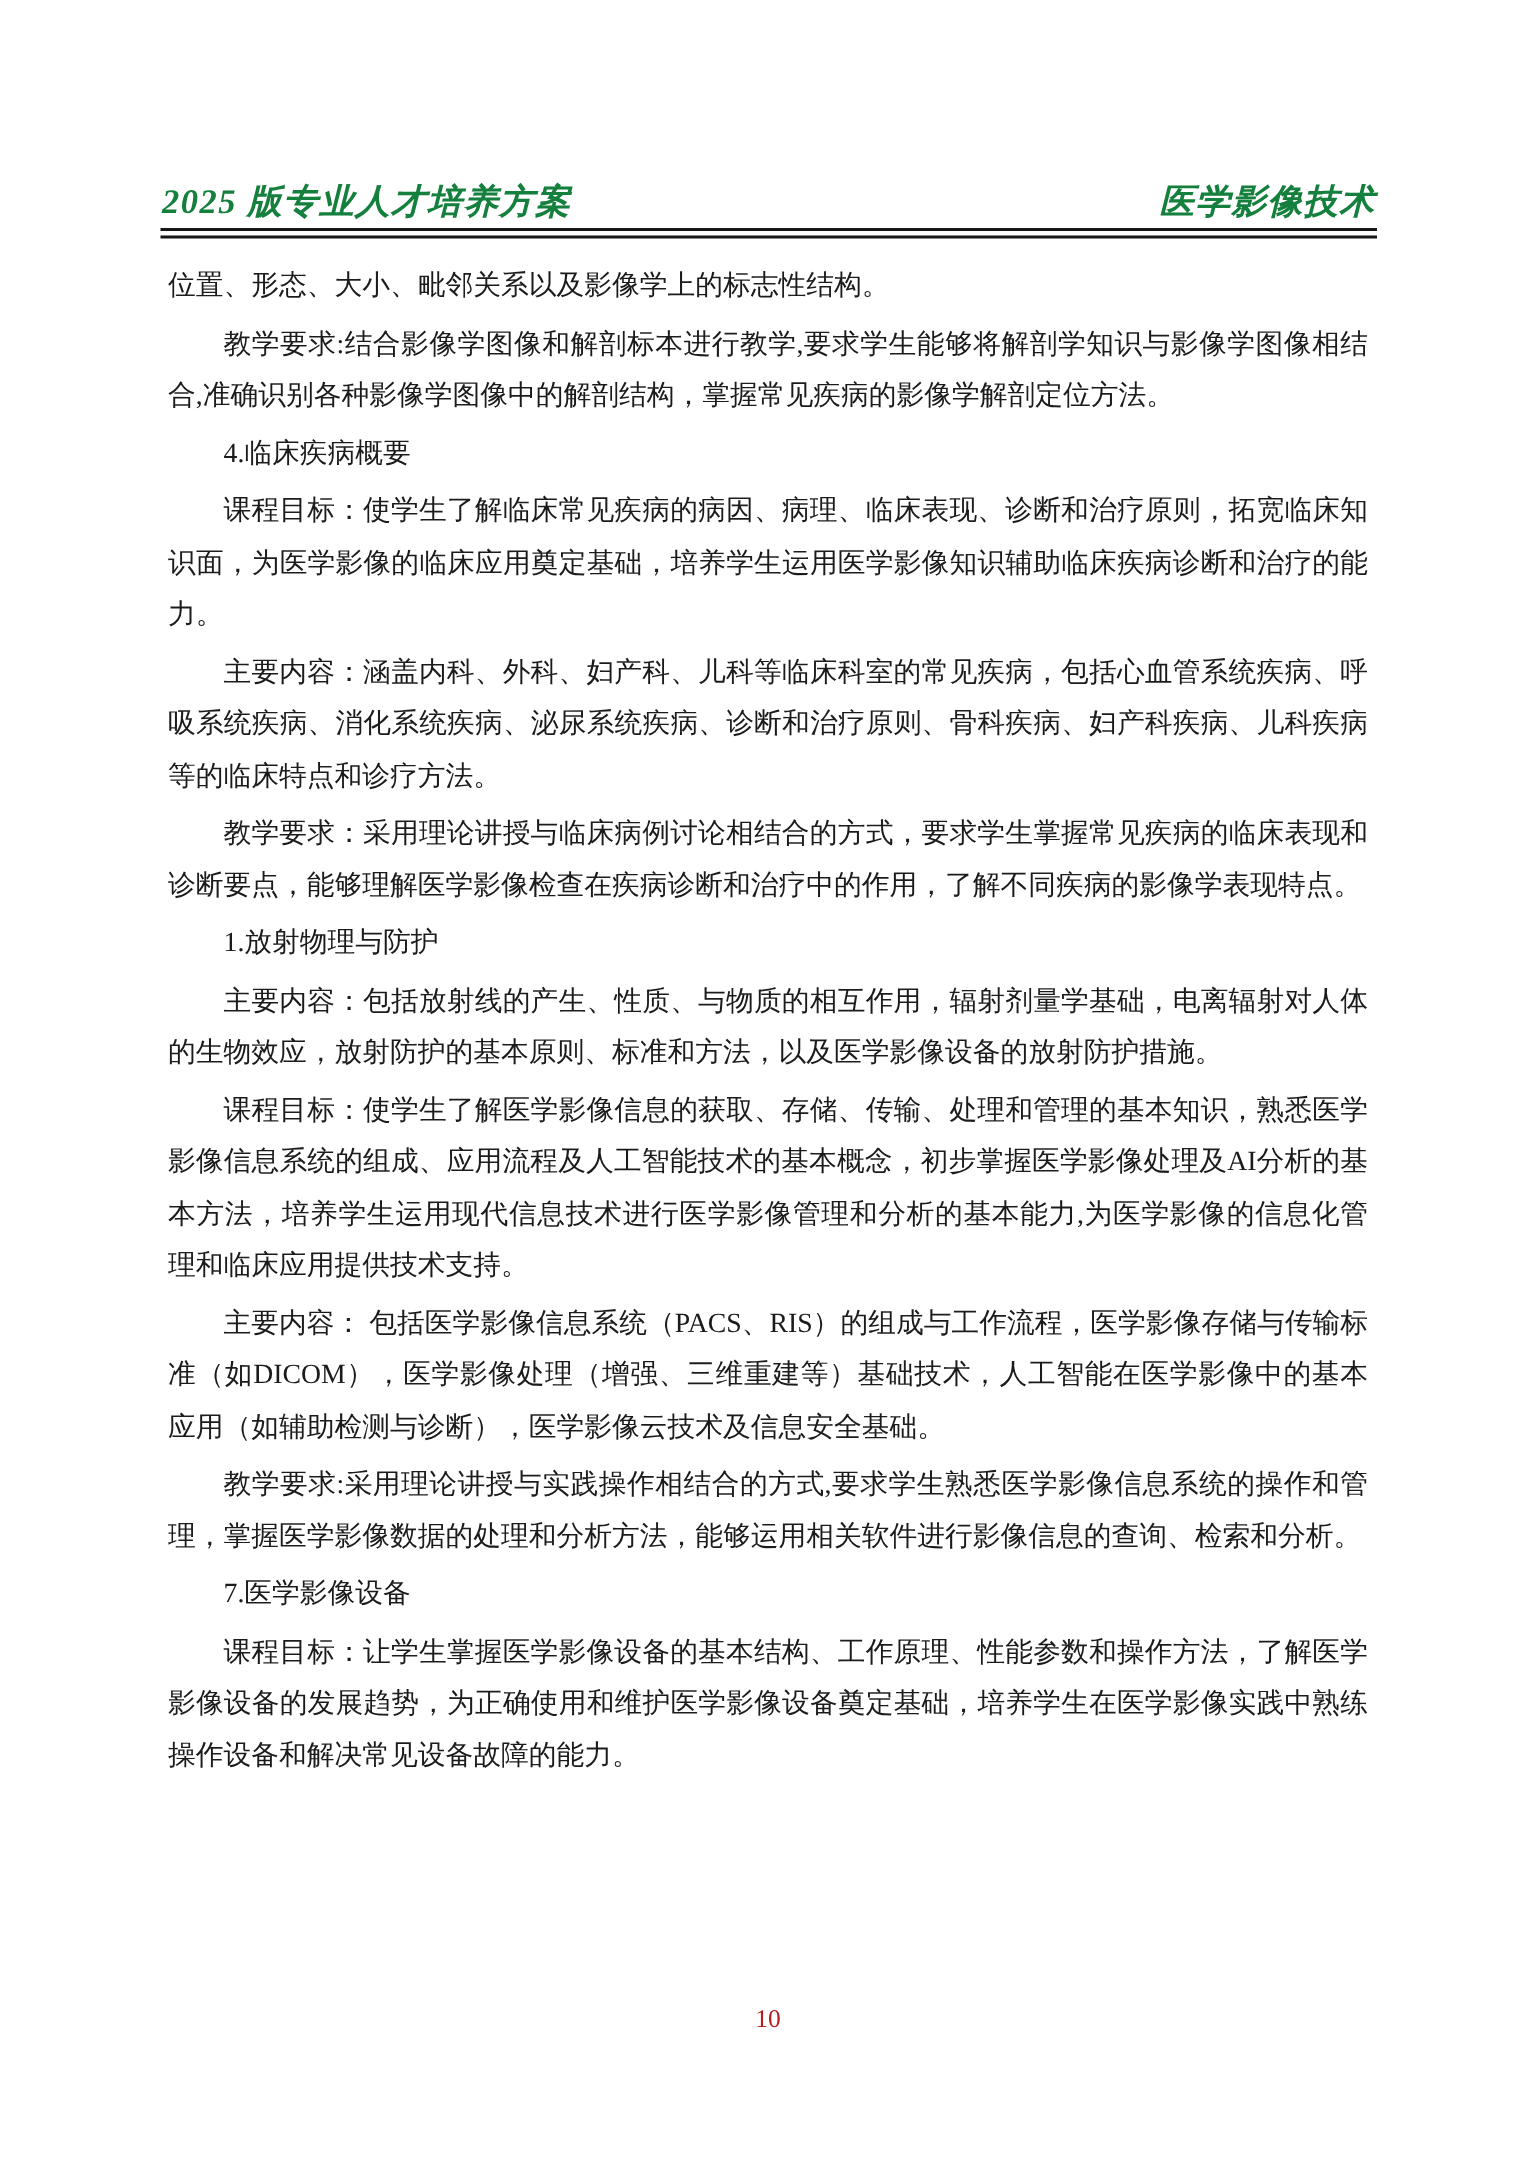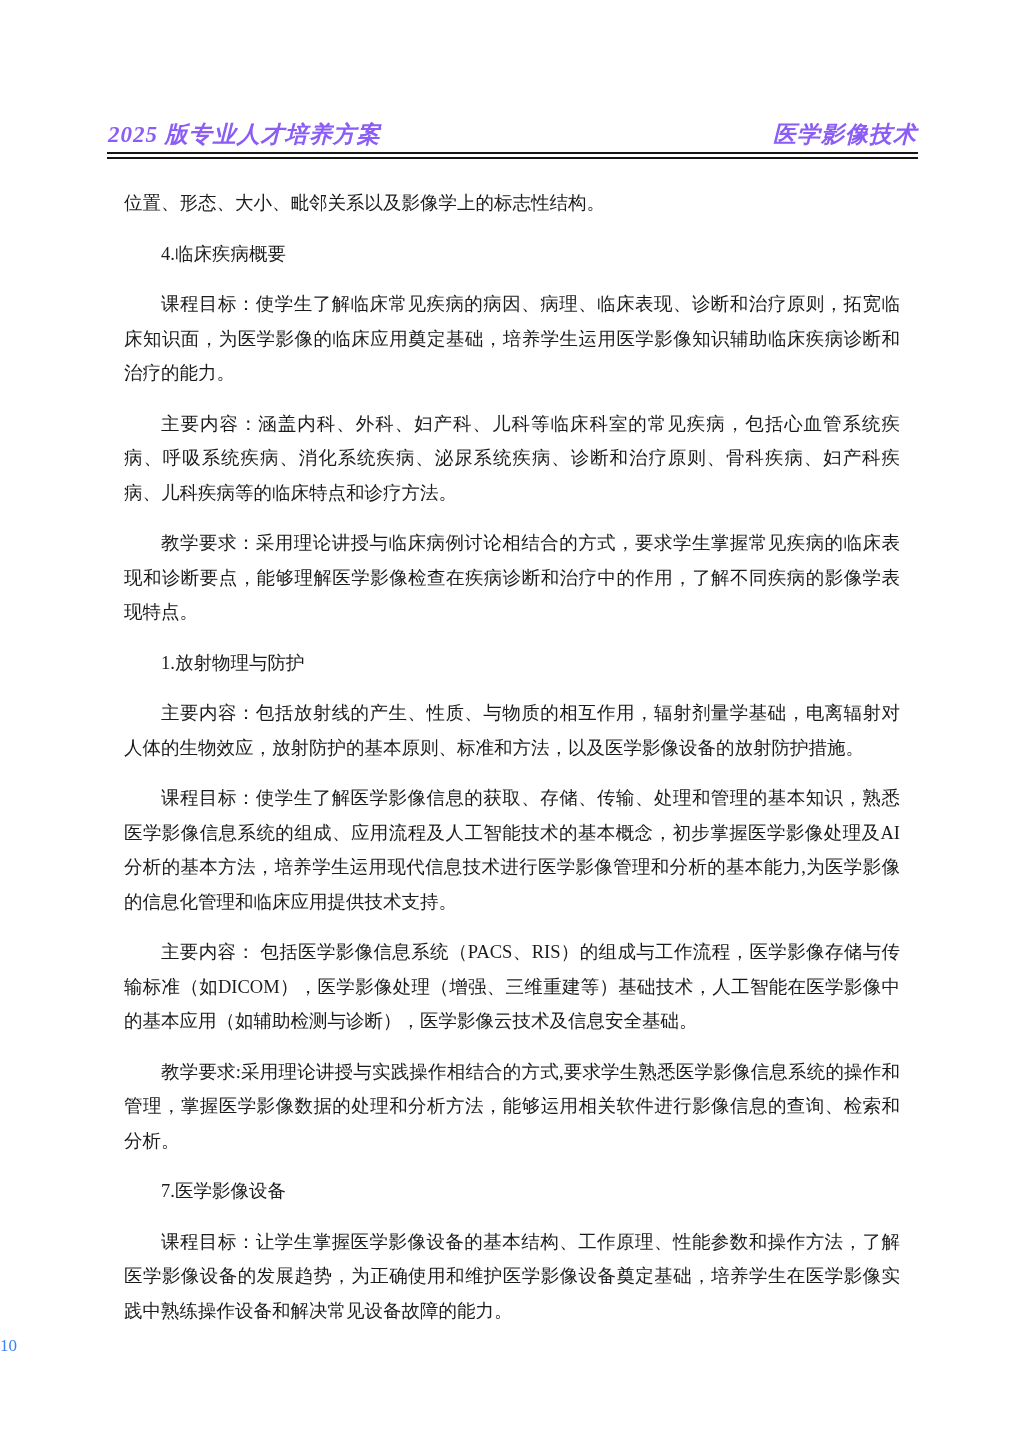--- a/index.html
+++ b/index.html
@@ -22,21 +22,21 @@
     left: 108px;
     right: 107px;
     top: 116px;
     height: 34px;
     display: flex;
     justify-content: space-between;
     align-items: flex-end;
     font-size: 23px;
     font-weight: bold;
     font-style: italic;
-    color: #8b5cf6;
+    color: #15803d;
     letter-spacing: 1px;
     line-height: 1.3;
   }
   .header-rule {
     position: absolute;
     left: 107px;
     right: 106px;
     top: 152px;
     height: 3px;
     border-top: 2px solid #161616;
@@ -47,50 +47,51 @@
     left: 108px;
     right: 108px;
     top: 170px;
     font-size: 18.5px;
     line-height: 34.5px;
     text-align: justify;
     text-justify: inter-ideograph;
     word-break: break-all;
   }
   .para {
-    margin: 16px;
+    margin: 4px;
     padding: 0;
     text-indent: 2em;
   }
   .para.no-indent {
     text-indent: 0;
   }
   .footer {
     position: absolute;
     left: 0;
     right: 0;
     top: 1336px;
-    text-align: left;
+    text-align: center;
     font-size: 17px;
-    color: #3b82f6;
+    color: #b91c1c;
   }
 </style>
 </head>
 <body>
 
 <div class="page">
 
   <div class="header">
     <span>2025 版专业人才培养方案</span>
     <span>医学影像技术</span>
   </div>
   <div class="header-rule"></div>
 
   <div class="doc-body">
     <p class="para no-indent">位置、形态、大小、毗邻关系以及影像学上的标志性结构。</p>
+    <p class="para">教学要求:结合影像学图像和解剖标本进行教学,要求学生能够将解剖学知识与影像学图像相结合,准确识别各种影像学图像中的解剖结构，掌握常见疾病的影像学解剖定位方法。</p>
     <p class="para">4.临床疾病概要</p>
     <p class="para">课程目标：使学生了解临床常见疾病的病因、病理、临床表现、诊断和治疗原则，拓宽临床知识面，为医学影像的临床应用奠定基础，培养学生运用医学影像知识辅助临床疾病诊断和治疗的能力。</p>
     <p class="para">主要内容：涵盖内科、外科、妇产科、儿科等临床科室的常见疾病，包括心血管系统疾病、呼吸系统疾病、消化系统疾病、泌尿系统疾病、诊断和治疗原则、骨科疾病、妇产科疾病、儿科疾病等的临床特点和诊疗方法。</p>
     <p class="para">教学要求：采用理论讲授与临床病例讨论相结合的方式，要求学生掌握常见疾病的临床表现和诊断要点，能够理解医学影像检查在疾病诊断和治疗中的作用，了解不同疾病的影像学表现特点。</p>
     <p class="para">1.放射物理与防护</p>
     <p class="para">主要内容：包括放射线的产生、性质、与物质的相互作用，辐射剂量学基础，电离辐射对人体的生物效应，放射防护的基本原则、标准和方法，以及医学影像设备的放射防护措施。</p>
     <p class="para">课程目标：使学生了解医学影像信息的获取、存储、传输、处理和管理的基本知识，熟悉医学影像信息系统的组成、应用流程及人工智能技术的基本概念，初步掌握医学影像处理及AI分析的基本方法，培养学生运用现代信息技术进行医学影像管理和分析的基本能力,为医学影像的信息化管理和临床应用提供技术支持。</p>
     <p class="para">主要内容： 包括医学影像信息系统（PACS、RIS）的组成与工作流程，医学影像存储与传输标准（如DICOM），医学影像处理（增强、三维重建等）基础技术，人工智能在医学影像中的基本应用（如辅助检测与诊断），医学影像云技术及信息安全基础。</p>
     <p class="para">教学要求:采用理论讲授与实践操作相结合的方式,要求学生熟悉医学影像信息系统的操作和管理，掌握医学影像数据的处理和分析方法，能够运用相关软件进行影像信息的查询、检索和分析。</p>
     <p class="para">7.医学影像设备</p>

